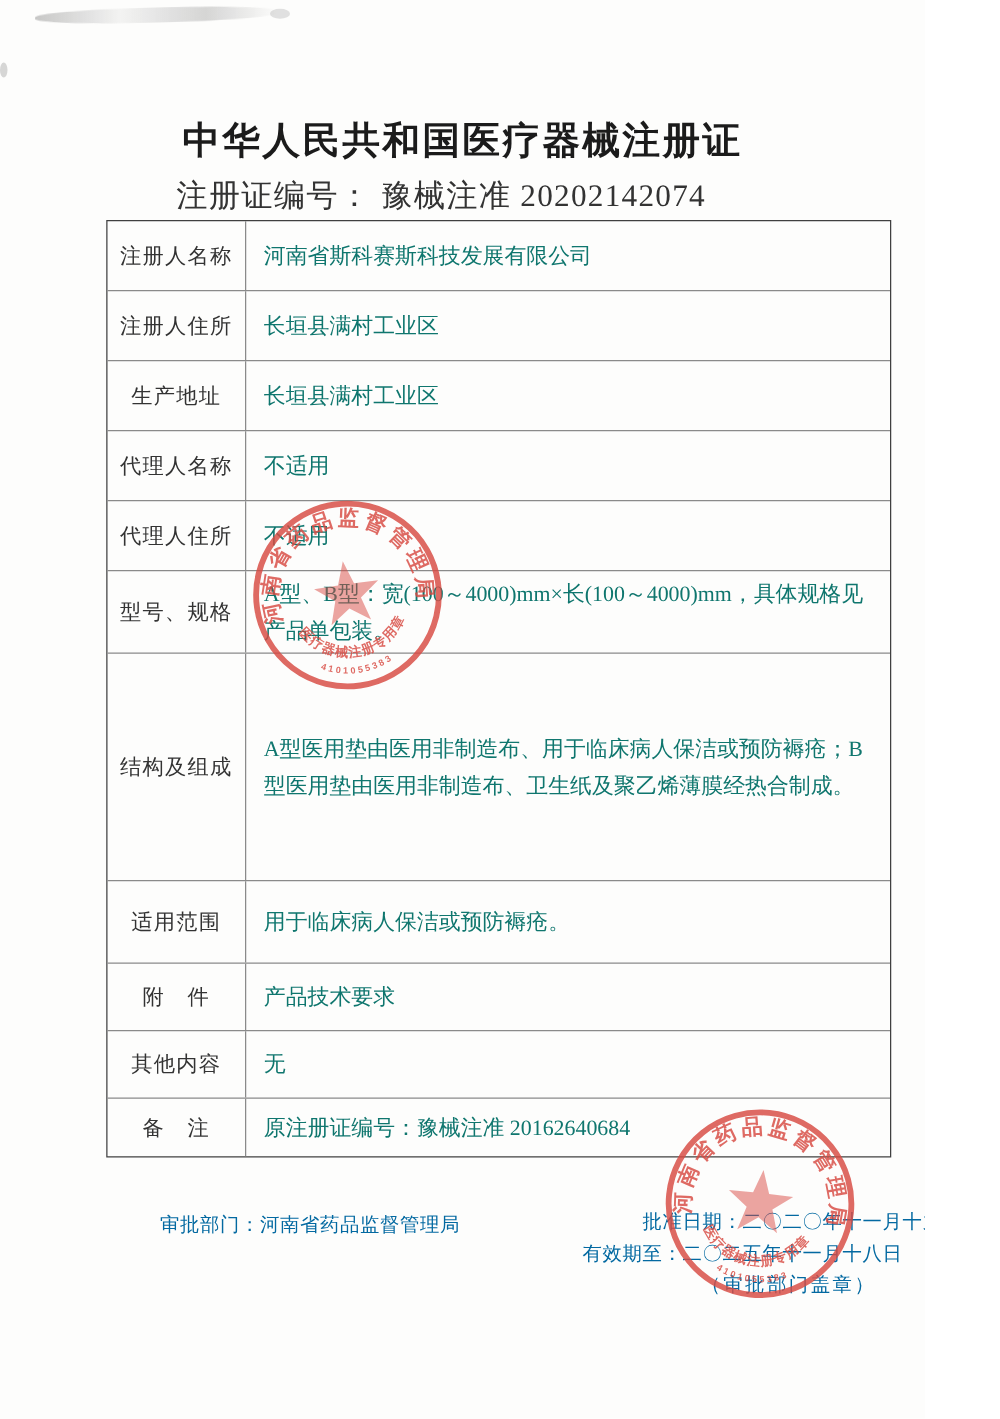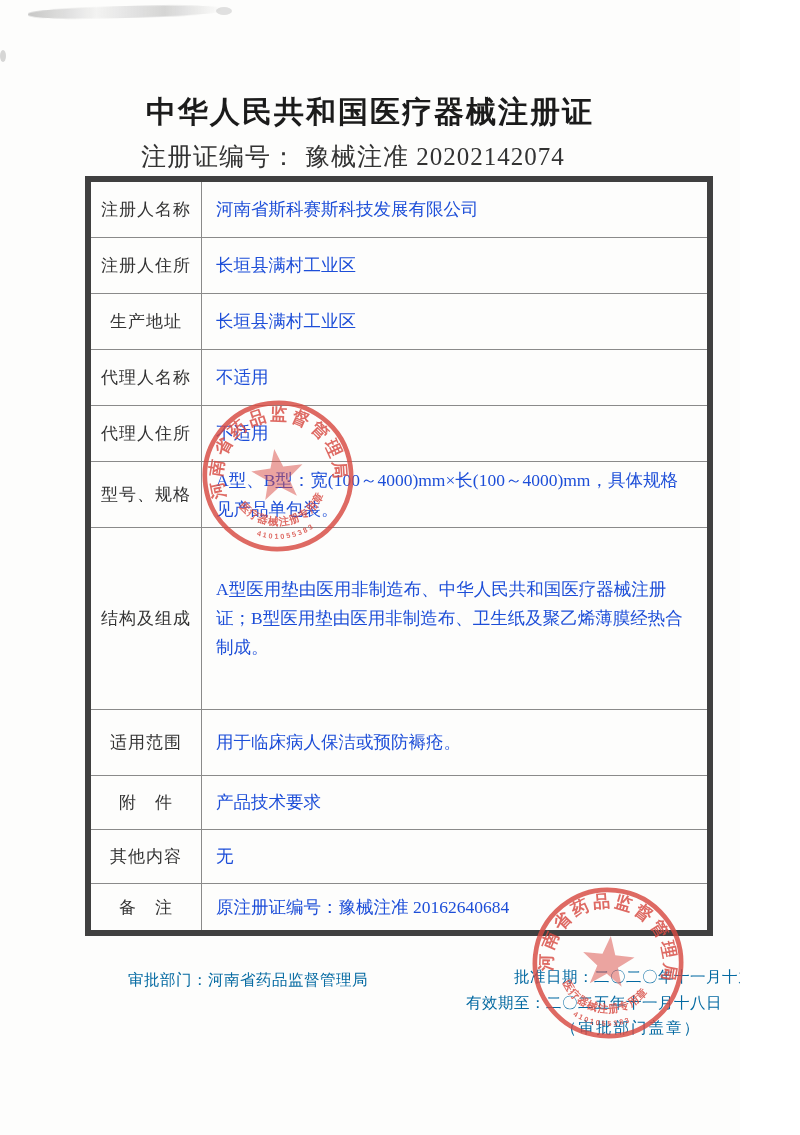--- a/index.html
+++ b/index.html
@@ -23,31 +23,31 @@
     letter-spacing:2px;
   }
   .cert-line{
     position:absolute;top:140px;left:141px;
     font-size:25px;color:#333;letter-spacing:1px;white-space:nowrap;
   }
   .cert-line .lbl{margin-right:8px;}
 
   .regtable{
     position:absolute;left:85px;top:176px;width:628px;
-    border:6px solid #404040;box-sizing:border-box;background:transparent;
+    border:1px solid #404040;box-sizing:border-box;background:transparent;
   }
   .row{display:flex;border-bottom:1px solid #8a8a8a;box-sizing:border-box;}
   .row:last-child{border-bottom:none;}
   .cell-label{
     flex:0 0 110px;width:110px;display:flex;align-items:center;justify-content:center;
     font-size:17px;letter-spacing:1px;color:#333;text-align:center;padding:2px;box-sizing:border-box;
   }
   .cell-value{
     flex:1;border-left:1px solid #8a8a8a;display:flex;align-items:center;
-    padding:6px 18px 6px 14px;font-size:17.5px;line-height:29px;color:#1d4ed8;box-sizing:border-box;
+    padding:6px 18px 6px 14px;font-size:17.5px;line-height:29px;color:#0f766e;box-sizing:border-box;
   }
   .h56{height:56px}.h42{height:42px}.h66{height:66px}.h182{height:182px}
   .h54{height:54px}.h46{height:46px}
 
   .footer-line{position:absolute;font-size:15.5px;color:#0369a1;letter-spacing:.5px;white-space:nowrap;}
   .dept{left:128px;top:970px;}
   .date1{left:466px;top:967px;margin-left:48px;}
   .date2{left:466px;top:993px;}
   .sealnote{left:561px;top:1018px;letter-spacing:2px;}
 
@@ -92,21 +92,21 @@
     <div class="row h56">
       <div class="cell-label">代理人住所</div>
       <div class="cell-value">不适用</div>
     </div>
     <div class="row h66">
       <div class="cell-label">型号、规格</div>
       <div class="cell-value">A型、B型：宽(100～4000)mm×长(100～4000)mm，具体规格见产品单包装。</div>
     </div>
     <div class="row h182">
       <div class="cell-label">结构及组成</div>
-      <div class="cell-value">A型医用垫由医用非制造布、中华人民共和国医疗器械注册证；B型医用垫由医用非制造布、卫生纸及聚乙烯薄膜经热合制成。</div>
+      <div class="cell-value">A型医用垫由医用非制造布、用于临床病人保洁或预防褥疮；B型医用垫由医用非制造布、卫生纸及聚乙烯薄膜经热合制成。</div>
     </div>
     <div class="row h66">
       <div class="cell-label">适用范围</div>
       <div class="cell-value">用于临床病人保洁或预防褥疮。</div>
     </div>
     <div class="row h54">
       <div class="cell-label">附　件</div>
       <div class="cell-value">产品技术要求</div>
     </div>
     <div class="row h54">

